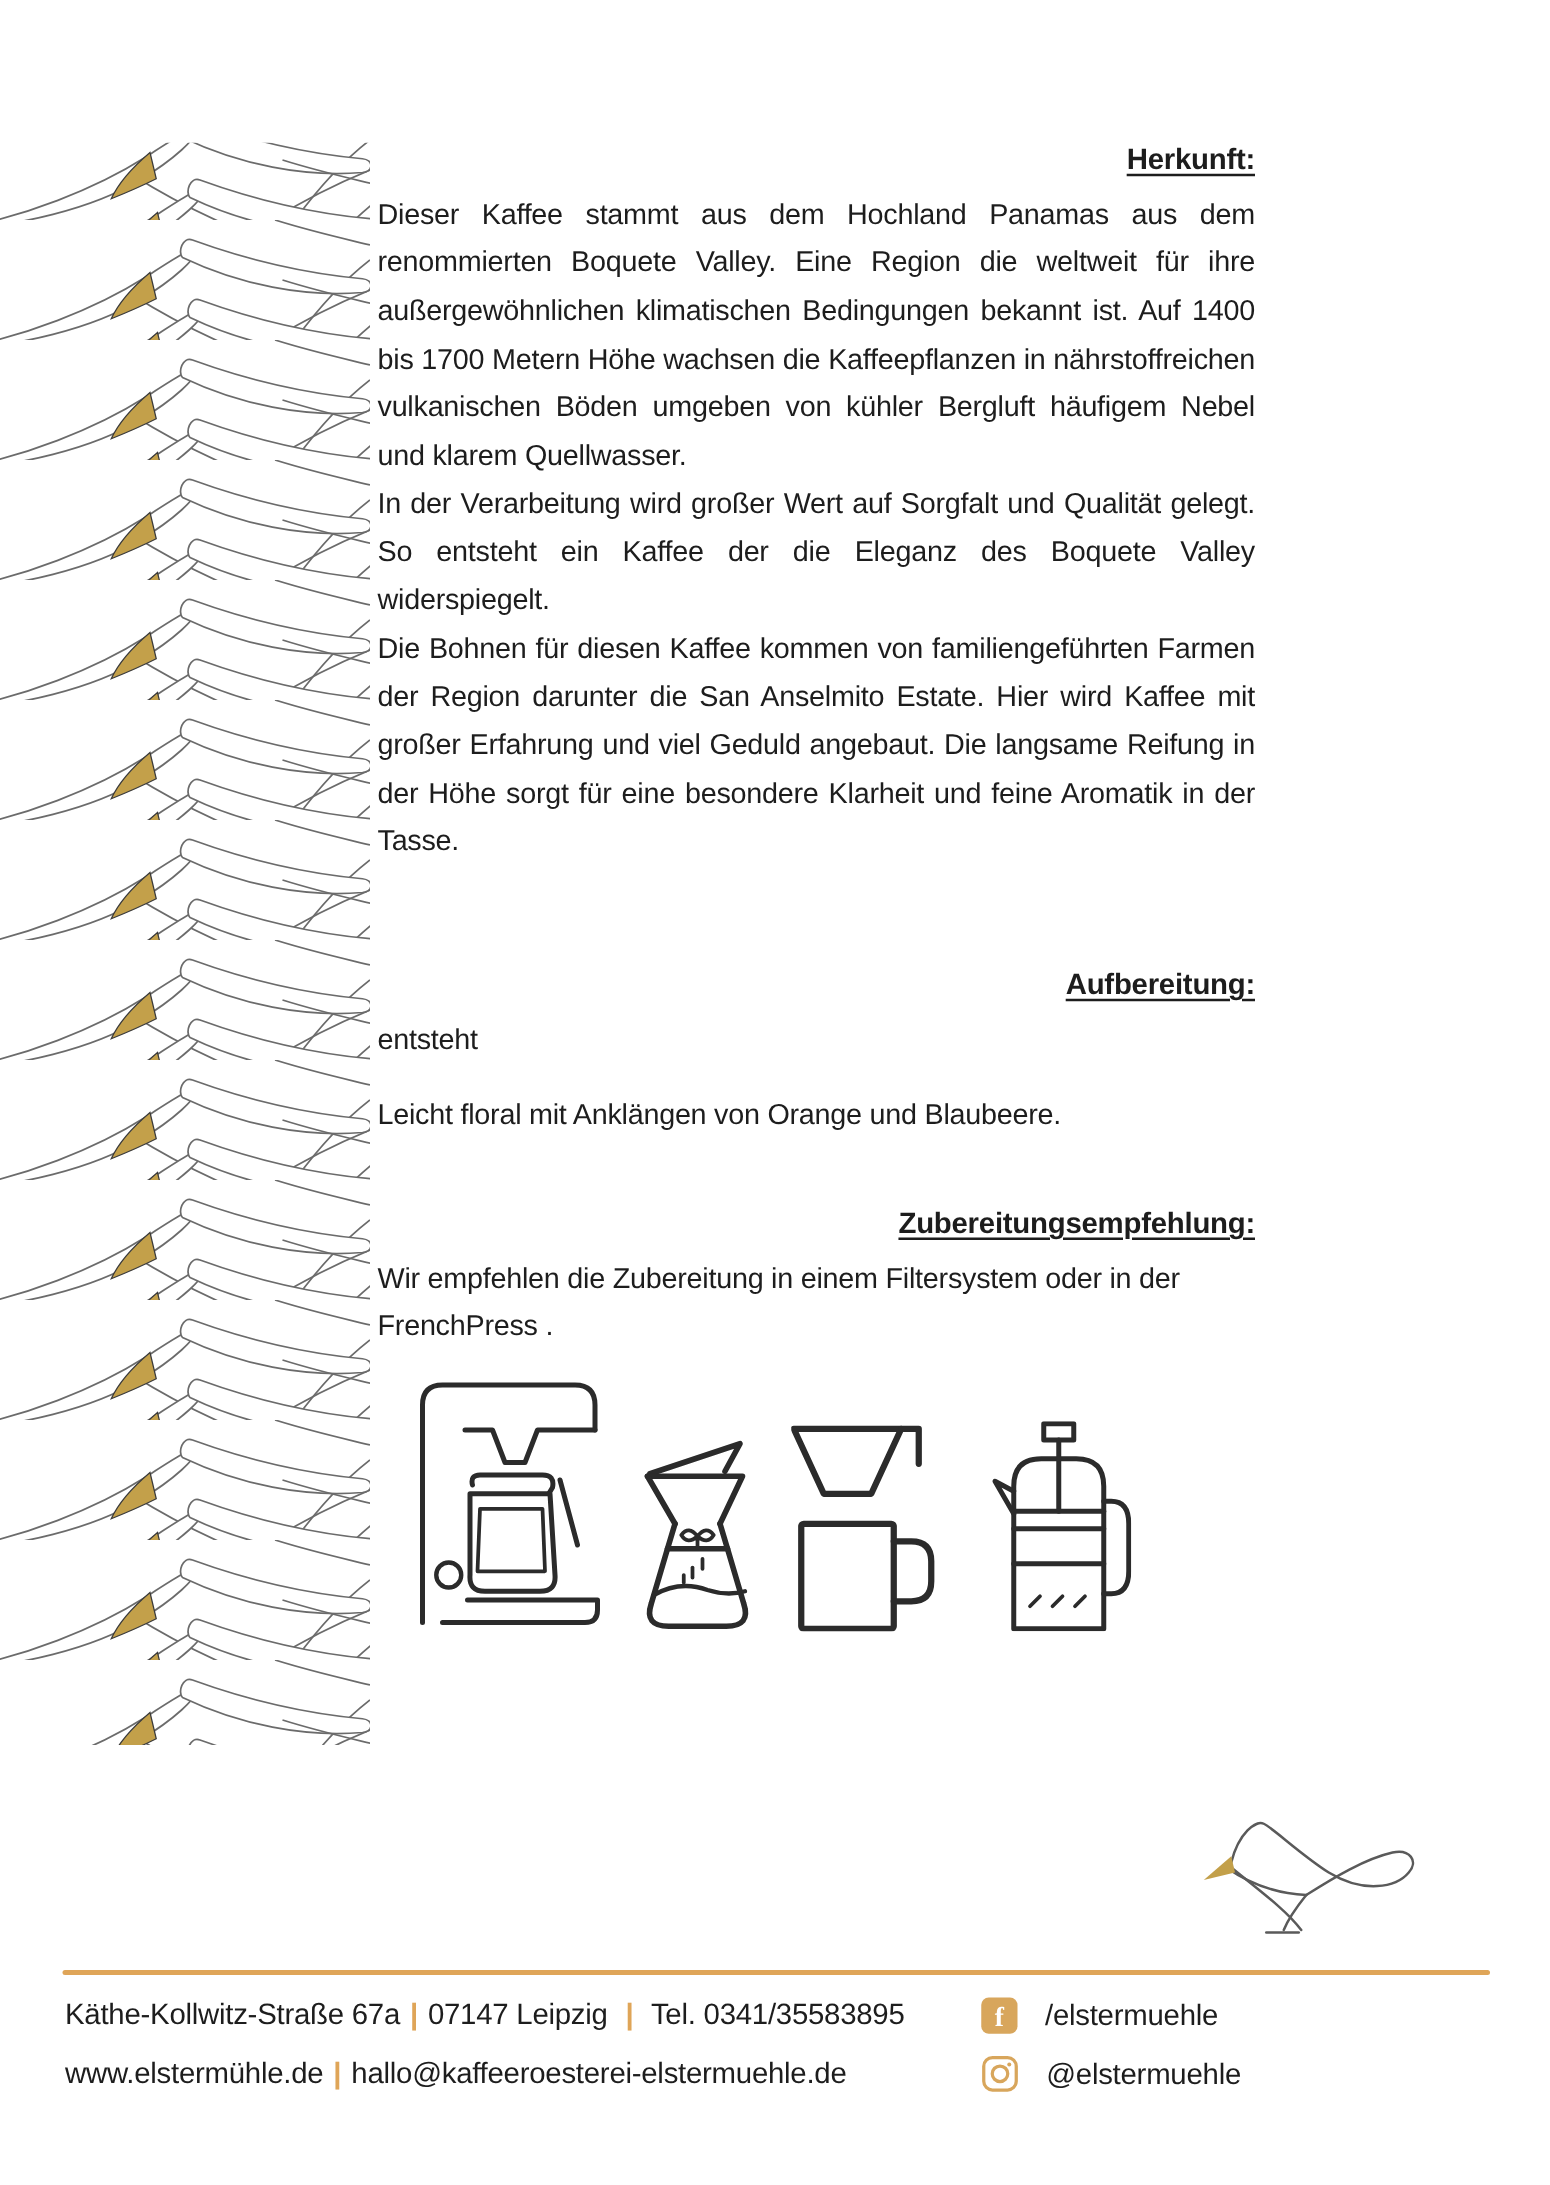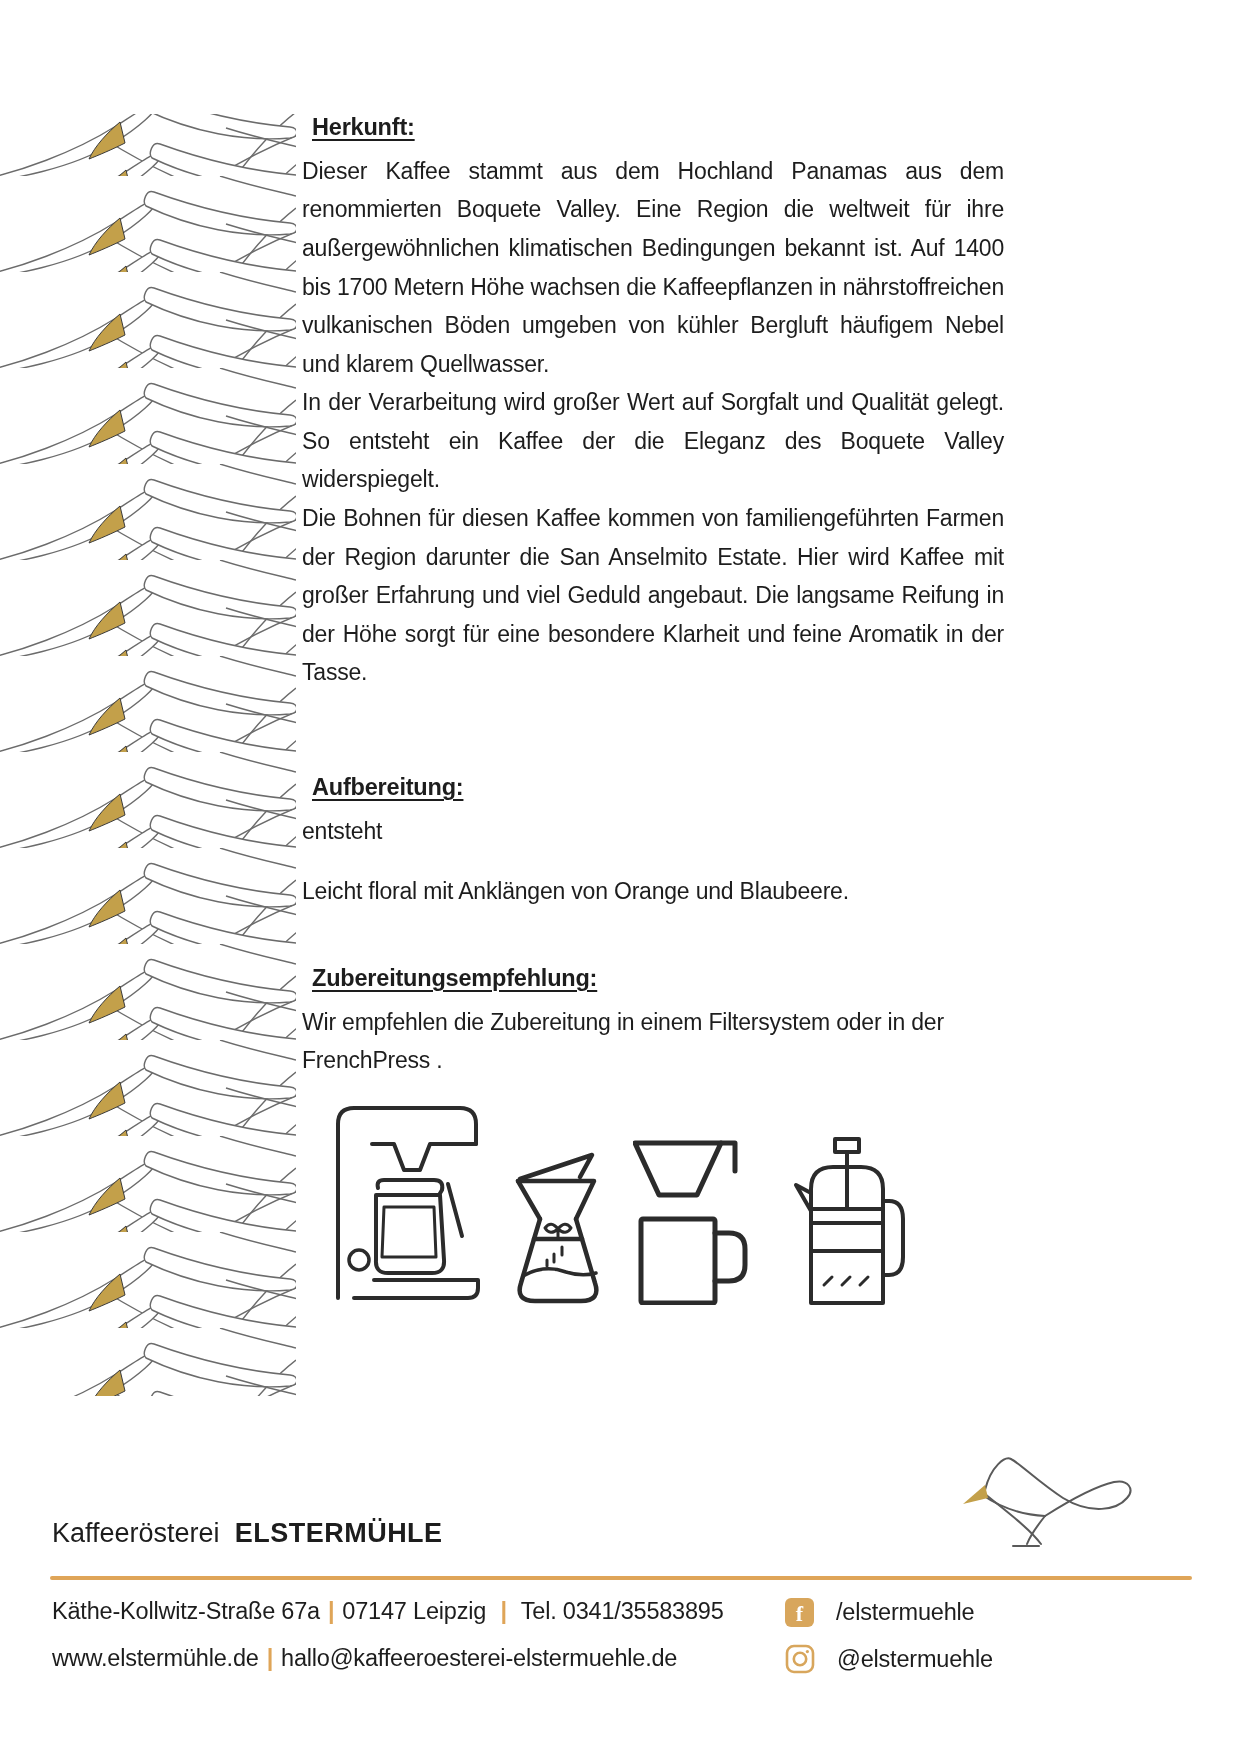--- a/index.html
+++ b/index.html
@@ -8,21 +8,21 @@
   }
   *{box-sizing:border-box;}
   html,body{margin:0;padding:0;background:#fff;}
   .page{position:relative;width:1240px;height:1748px;background:#fff;overflow:hidden;
         font-family:"Liberation Sans",sans-serif;color:var(--text);}
   
   .weave{position:absolute;left:0;top:114px;width:296px;height:1282px;}
   
   .content{position:absolute;left:302px;top:112px;width:702px;letter-spacing:-0.2px;}
   .h{font-size:23.5px;font-weight:700;text-decoration:underline;text-underline-offset:4px;
-     text-decoration-thickness:2px;margin:0 0 8px 10px;line-height:1.35;}
+     text-decoration-thickness:2px;margin:0 0 8px 0;line-height:1.35;text-align:right;}
   .para{font-size:23px;line-height:38.6px;text-align:justify;margin:0;}
   .plain{font-size:23px;line-height:38.6px;margin:0;}
   .sec-aufbereitung{margin-top:80px;}
   .sec-tassenprofil{margin-top:22px;}
   .sec-zubereitung{margin-top:52px;}
   
   .brew-row{display:flex;align-items:flex-end;margin:22px 0 0 30px;}
   .brew-row svg{display:block;color:var(--icon-line);}
   .gap1{margin-left:30px;} .gap2{margin-left:27px;} .gap3{margin-left:32px;}
   
@@ -132,23 +132,20 @@
           <path d="M92,64 H98 Q112,64 112,82 V120 Q112,138 98,138 H92"></path>
           <line x1="33" y1="148" x2="41" y2="140" stroke-width="3"></line>
           <line x1="51" y1="148" x2="59" y2="140" stroke-width="3"></line>
           <line x1="69" y1="148" x2="77" y2="140" stroke-width="3"></line>
         </svg>
 
       </div>
     </div>
   </div>
 
-  <div class="brand"><span>Kaffeerösterei</span>&nbsp;
-    <b>ELSTERMÜHLE</b>
-  </div>
 
   <svg class="logo" width="190" height="108" viewBox="0 0 190 108" fill="none" stroke="#5a5a5a" stroke-width="2" stroke-linejoin="round" stroke-linecap="round">
     <path d="M30,42 C36,18 50,8 56,11 C64,15 86,36 108,50 C136,67 162,62 172,50 C180,41 173,31 159,34 C137,39 112,54 90,68"></path>
     <path d="M26,46 C46,60 68,67 90,68"></path>
     <path d="M30,46 C52,64 74,80 86,96"></path>
     <path d="M90,68 C82,78 76,86 72,96"></path>
     <line x1="58" y1="98" x2="84" y2="98"></line>
     <path d="M30,37 L8,56 L33,50 Z" fill="var(--beak-gold)" stroke="none"></path>
   </svg>
 

